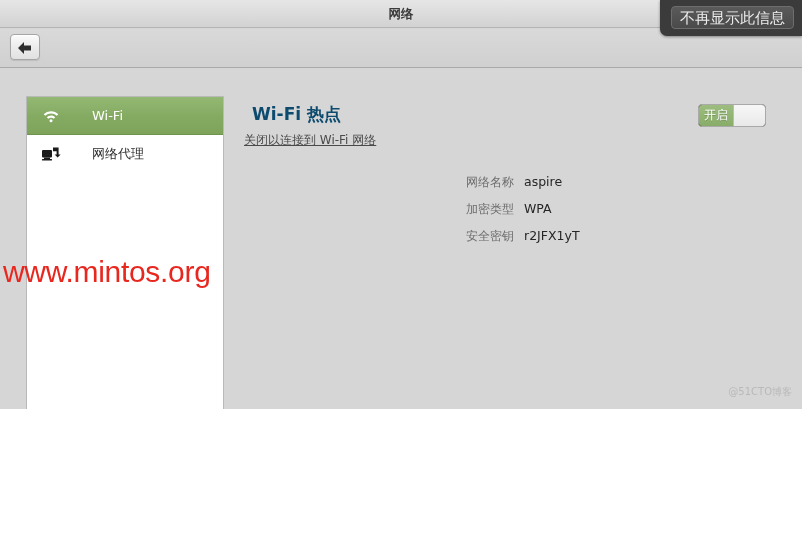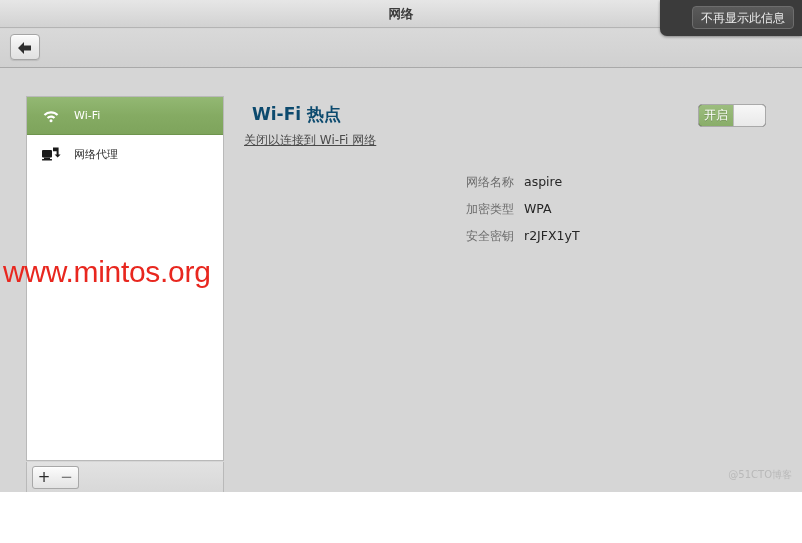--- a/index.html
+++ b/index.html
@@ -11,21 +11,21 @@
     width: 802px;
     height: 543px;
     overflow: hidden;
     font-family: "DejaVu Sans", "Liberation Sans", sans-serif;
     -webkit-font-smoothing: antialiased;
   }
 
   #app {
     position: relative;
     width: 802px;
-    height: 492px;
+    height: 409px;
     background: #d6d6d6;
     overflow: hidden;
   }
 
   
   .titlebar {
     position: absolute;
     left: 0; top: 0;
     width: 802px;
     height: 28px;
@@ -78,21 +78,21 @@
     border-bottom-left-radius: 7px;
     box-shadow: 0 1px 3px rgba(0,0,0,0.4);
     overflow: hidden;
   }
   .notify-button {
     position: absolute;
     right: 8px; top: 6px;
     height: 23px;
     padding: 0 8px;
     line-height: 22px;
-    font-size: 12px;
+    font-size: 15px;
     color: #ededed;
     background: linear-gradient(to bottom, #5a5a5a 0%, #4a4a4a 100%);
     border: 1px solid #6d6d6d;
     border-radius: 4px;
     white-space: nowrap;
     cursor: default;
     box-sizing: border-box;
   }
 
   
@@ -121,22 +121,22 @@
   }
   .side-item .side-icon {
     width: 22px;
     height: 22px;
     display: flex;
     align-items: center;
     justify-content: center;
     flex: none;
   }
   .side-item .side-label {
-    margin-left: 12px;
-    font-size: 11px;
+    margin-left: 30px;
+    font-size: 13px;
     color: #2e2e2e;
   }
   .side-item.selected .side-label { color: #ffffff; }
 
   
   .side-actions {
     position: absolute;
     left: 26px; top: 462px;
     width: 198px;
     height: 31px;

